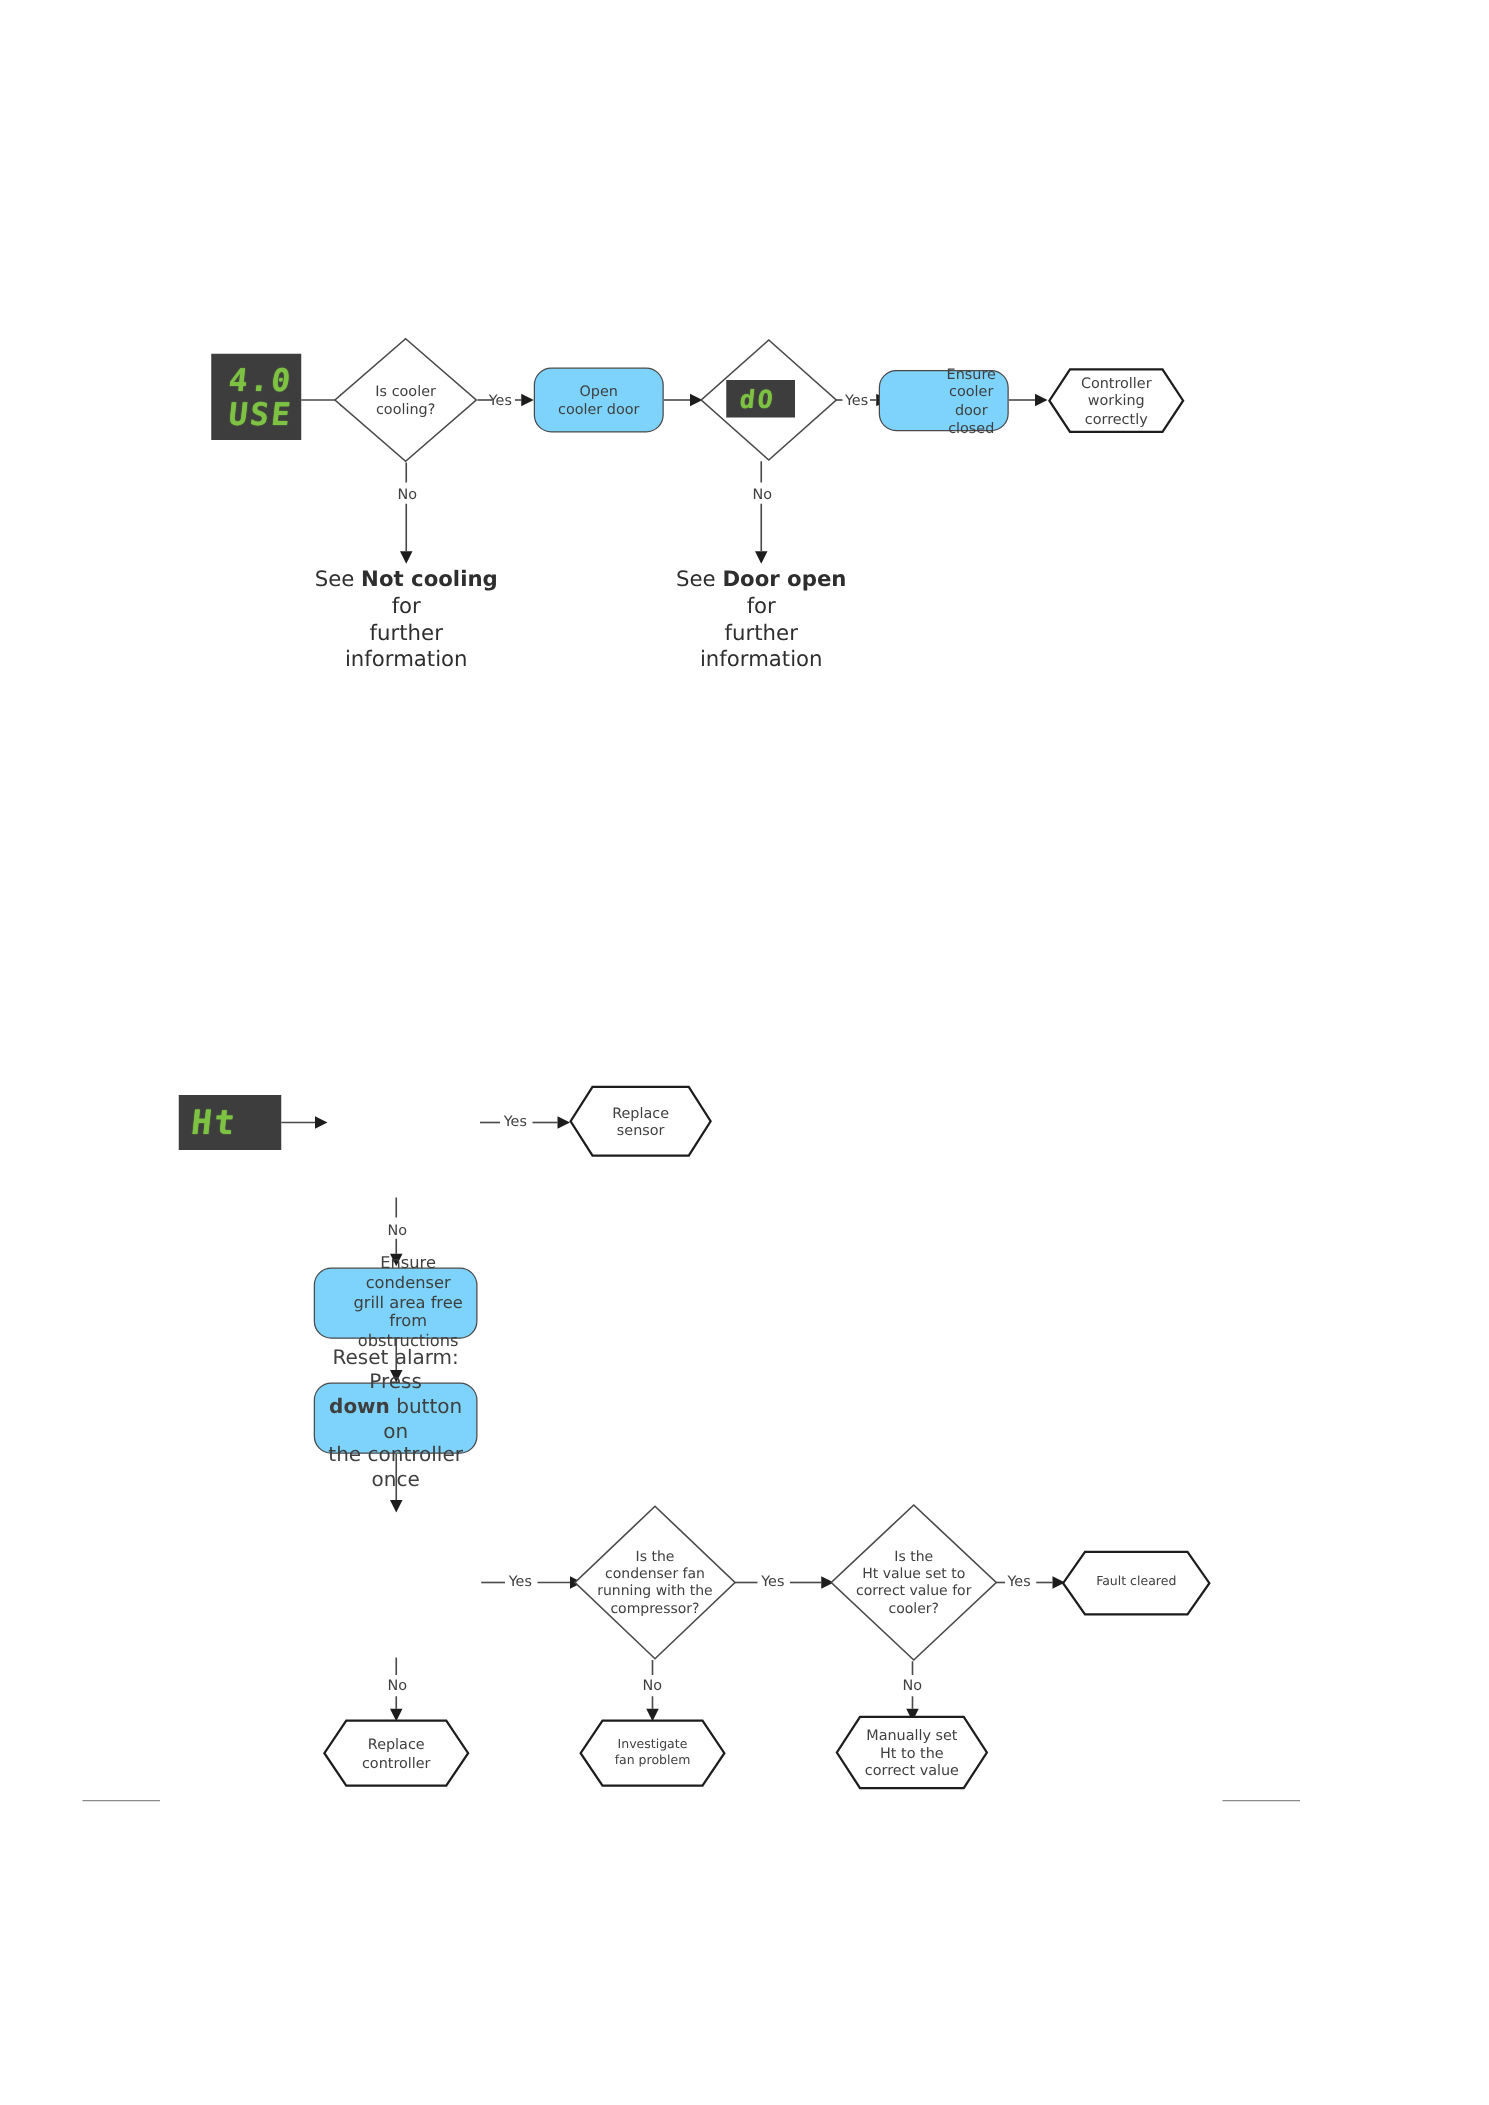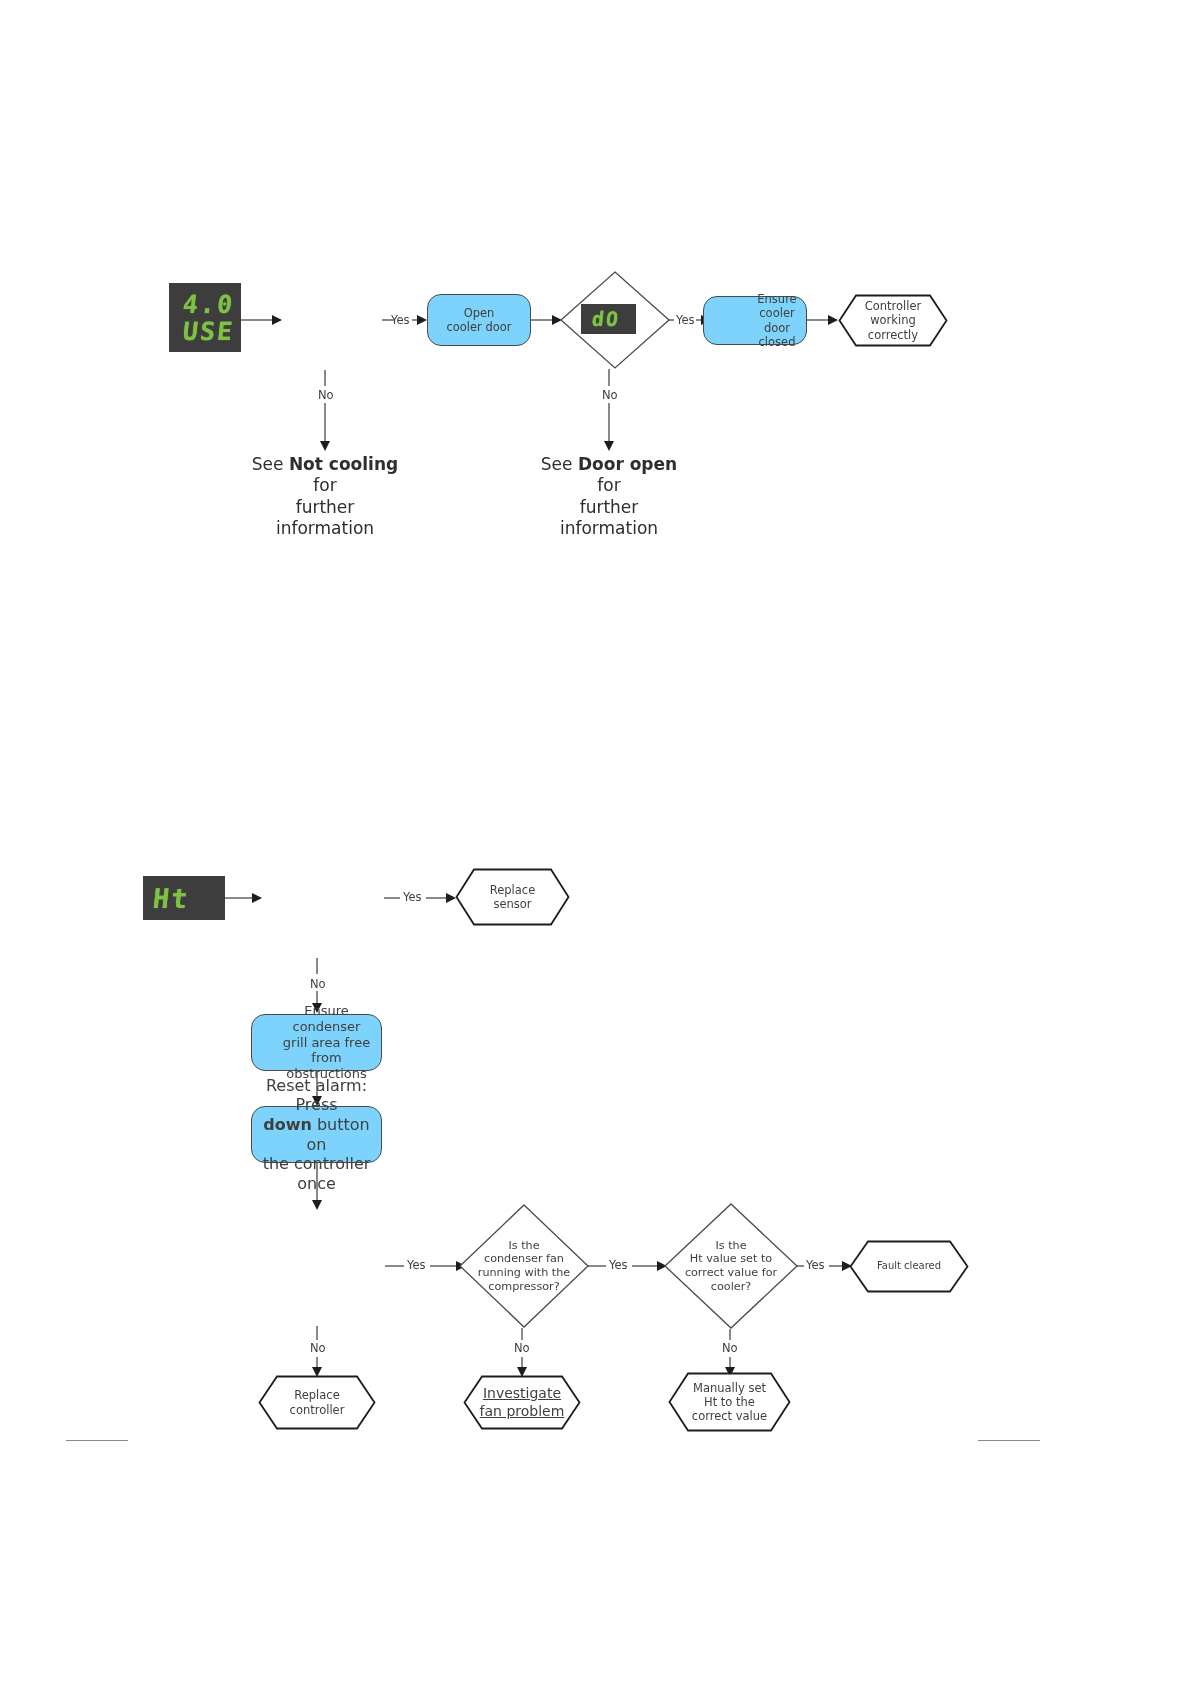--- a/index.html
+++ b/index.html
@@ -133,20 +133,27 @@
   <div class="led" style="left:169px; top:283px; width:72px; height:69px; padding:3px 7px 3px 0;">
     <div class="led-line" style="font-size:25px;">4.0</div>
     <div class="led-line" style="font-size:25px; margin-top:2px;">USE</div>
   </div>
 
   <svg class="conn" style="left:241px; top:314px; width:42px; height:12px;">
     <line x1="0" y1="6" x2="31" y2="6"></line>
     <polygon points="31,1 41,6 31,11"></polygon>
   </svg>
 
+  <div class="diamond-wrap" style="left:267px; top:270px; width:115px; height:100px;">
+    <svg width="115" height="100" viewBox="0 0 115 100">
+      <polygon points="57.5,1 114,50 57.5,99 1,50" fill="#ffffff" stroke="#4a4a4a" stroke-width="1.3"></polygon>
+    </svg>
+    <div class="diamond-label" style="font-size:11.5px;">Is cooler
+cooling?</div>
+  </div>
 
   <div class="edge-label" style="left:390px; top:313px;">Yes</div>
   <svg class="conn" style="left:382px; top:314px; width:46px; height:12px;">
     <line x1="0" y1="6" x2="12" y2="6"></line>
     <line x1="30" y1="6" x2="35" y2="6"></line>
     <polygon points="35,1 45,6 35,11"></polygon>
   </svg>
 
   <div class="node rrect" style="left:427px; top:294px; width:104px; height:52px;">
     <span class="node-text" style="font-size:11.5px;">Open
@@ -332,21 +339,21 @@
   <div class="edge-label" style="left:513px; top:1341px;">No</div>
   <svg class="conn" style="left:515px; top:1328px; width:14px; height:50px;">
     <line x1="7" y1="0" x2="7" y2="12"></line>
     <line x1="7" y1="29" x2="7" y2="39"></line>
     <polygon points="2,39 12,39 7,49"></polygon>
   </svg>
   <div class="hex-wrap" style="left:463px; top:1375px; width:118px; height:55px;">
     <svg width="118" height="55" viewBox="0 0 118 55">
       <polygon points="19,1.5 99,1.5 116.5,27.5 99,53.5 19,53.5 1.5,27.5" fill="#ffffff" stroke="#1d1d1d" stroke-width="1.8"></polygon>
     </svg>
-    <div class="hex-label" style="font-size:14px;text-decoration:underline;">Investigate
+    <div class="hex-label" style="font-size:10px;">Investigate
 fan problem</div>
   </div>
 
   <div class="edge-label" style="left:721px; top:1341px;">No</div>
   <svg class="conn" style="left:723px; top:1329px; width:14px; height:49px;">
     <line x1="7" y1="0" x2="7" y2="11"></line>
     <line x1="7" y1="28" x2="7" y2="38"></line>
     <polygon points="2,38 12,38 7,48"></polygon>
   </svg>
   <div class="hex-wrap" style="left:668px; top:1372px; width:123px; height:60px;">

